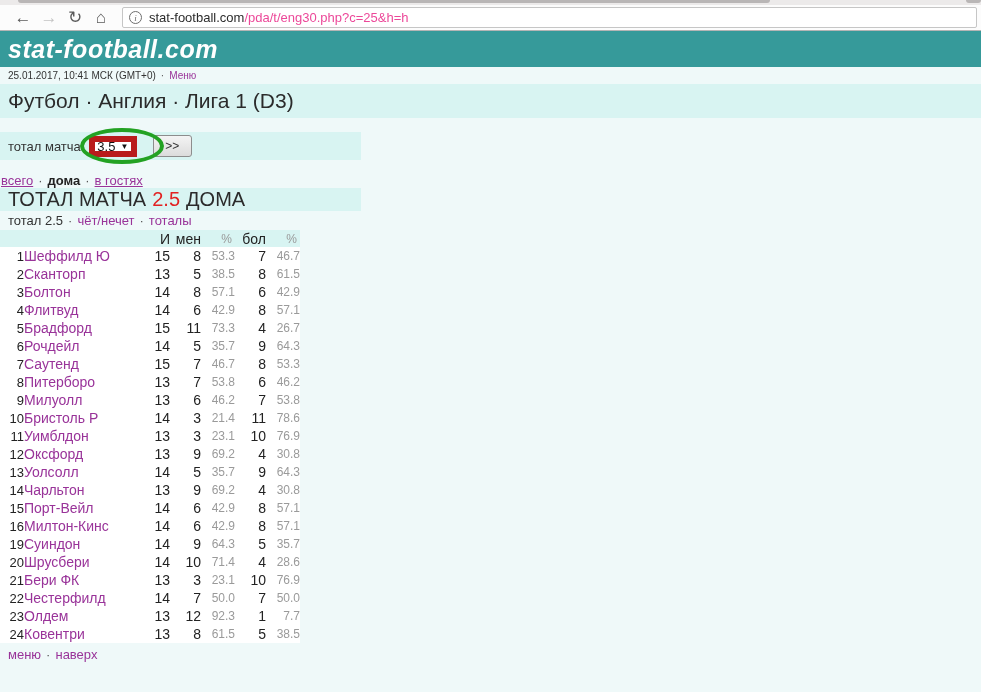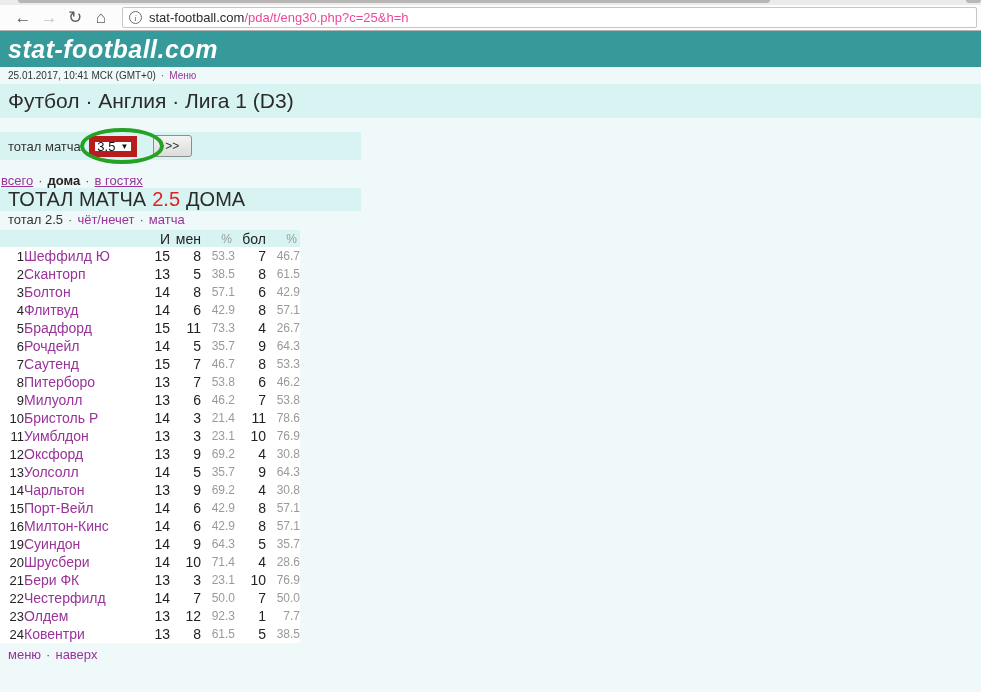--- a/index.html
+++ b/index.html
@@ -34,21 +34,21 @@
 
   .scope-links { margin-top:13px; height:15px; padding-left:1px; font-size:13px; display:flex; align-items:center; gap:5px; }
   .dot { color:#555; }
   a.plink { color:var(--link,#993399); text-decoration:none; cursor:pointer; }
   a.plink.u { text-decoration:underline; }
   .current-scope { color:#222; font-weight:bold; }
   .current-sub { color:#333; }
 
   .heading-band { height:23px; width:361px; background:var(--band,#d8f4f2); display:flex; align-items:center; padding-left:8px; font-size:20px; color:#2b2b2b; gap:6px; }
   .heading-band .hl { color:var(--red,#e22222); }
-  .sub-links { height:16px; padding-left:8px; font-size:13px; display:flex; gap:5px; margin-top:1px; }
+  .sub-links { height:16px; padding-left:8px; font-size:13px; display:flex; align-items:center; gap:5px; margin-top:1px; }
 
   
   table.stats { border-collapse:collapse; margin-top:2px; table-layout:fixed; }
   table.stats td, table.stats th { padding:0; white-space:nowrap; overflow:hidden; }
   thead tr { background:var(--band,#d8f4f2); height:17px; }
   thead th { font-weight:normal; font-size:13px; color:#333; text-align:right; }
   tbody tr { height:18px; background:#ffffff; }
   .c-rank { width:24px; text-align:right; font-size:13px; color:#222; padding-right:2px; }
   .c-team { width:118px; padding-left:7px; font-size:14px; }
   .team-link { color:var(--link,#993399); text-decoration:none; cursor:pointer; }
@@ -116,21 +116,21 @@
   <span>ТОТАЛ МАТЧА</span>
   <span class="hl">2.5</span>
   <span>ДОМА</span>
 </div>
 
 <div class="sub-links">
   <span class="current-sub">тотал 2.5</span>
   <span class="dot">·</span>
   <a class="plink">чёт/нечет</a>
   <span class="dot">·</span>
-  <a class="plink">матча</a>
+  <a class="plink">тоталы</a>
 </div>
 
 <table class="stats">
   <thead>
     <tr>
       <th class="c-rank"></th>
       <th class="c-team"></th>
       <th class="c-num">И</th>
       <th class="c-num c-n2">мен</th>
       <th class="c-pct h-pct">%</th>

